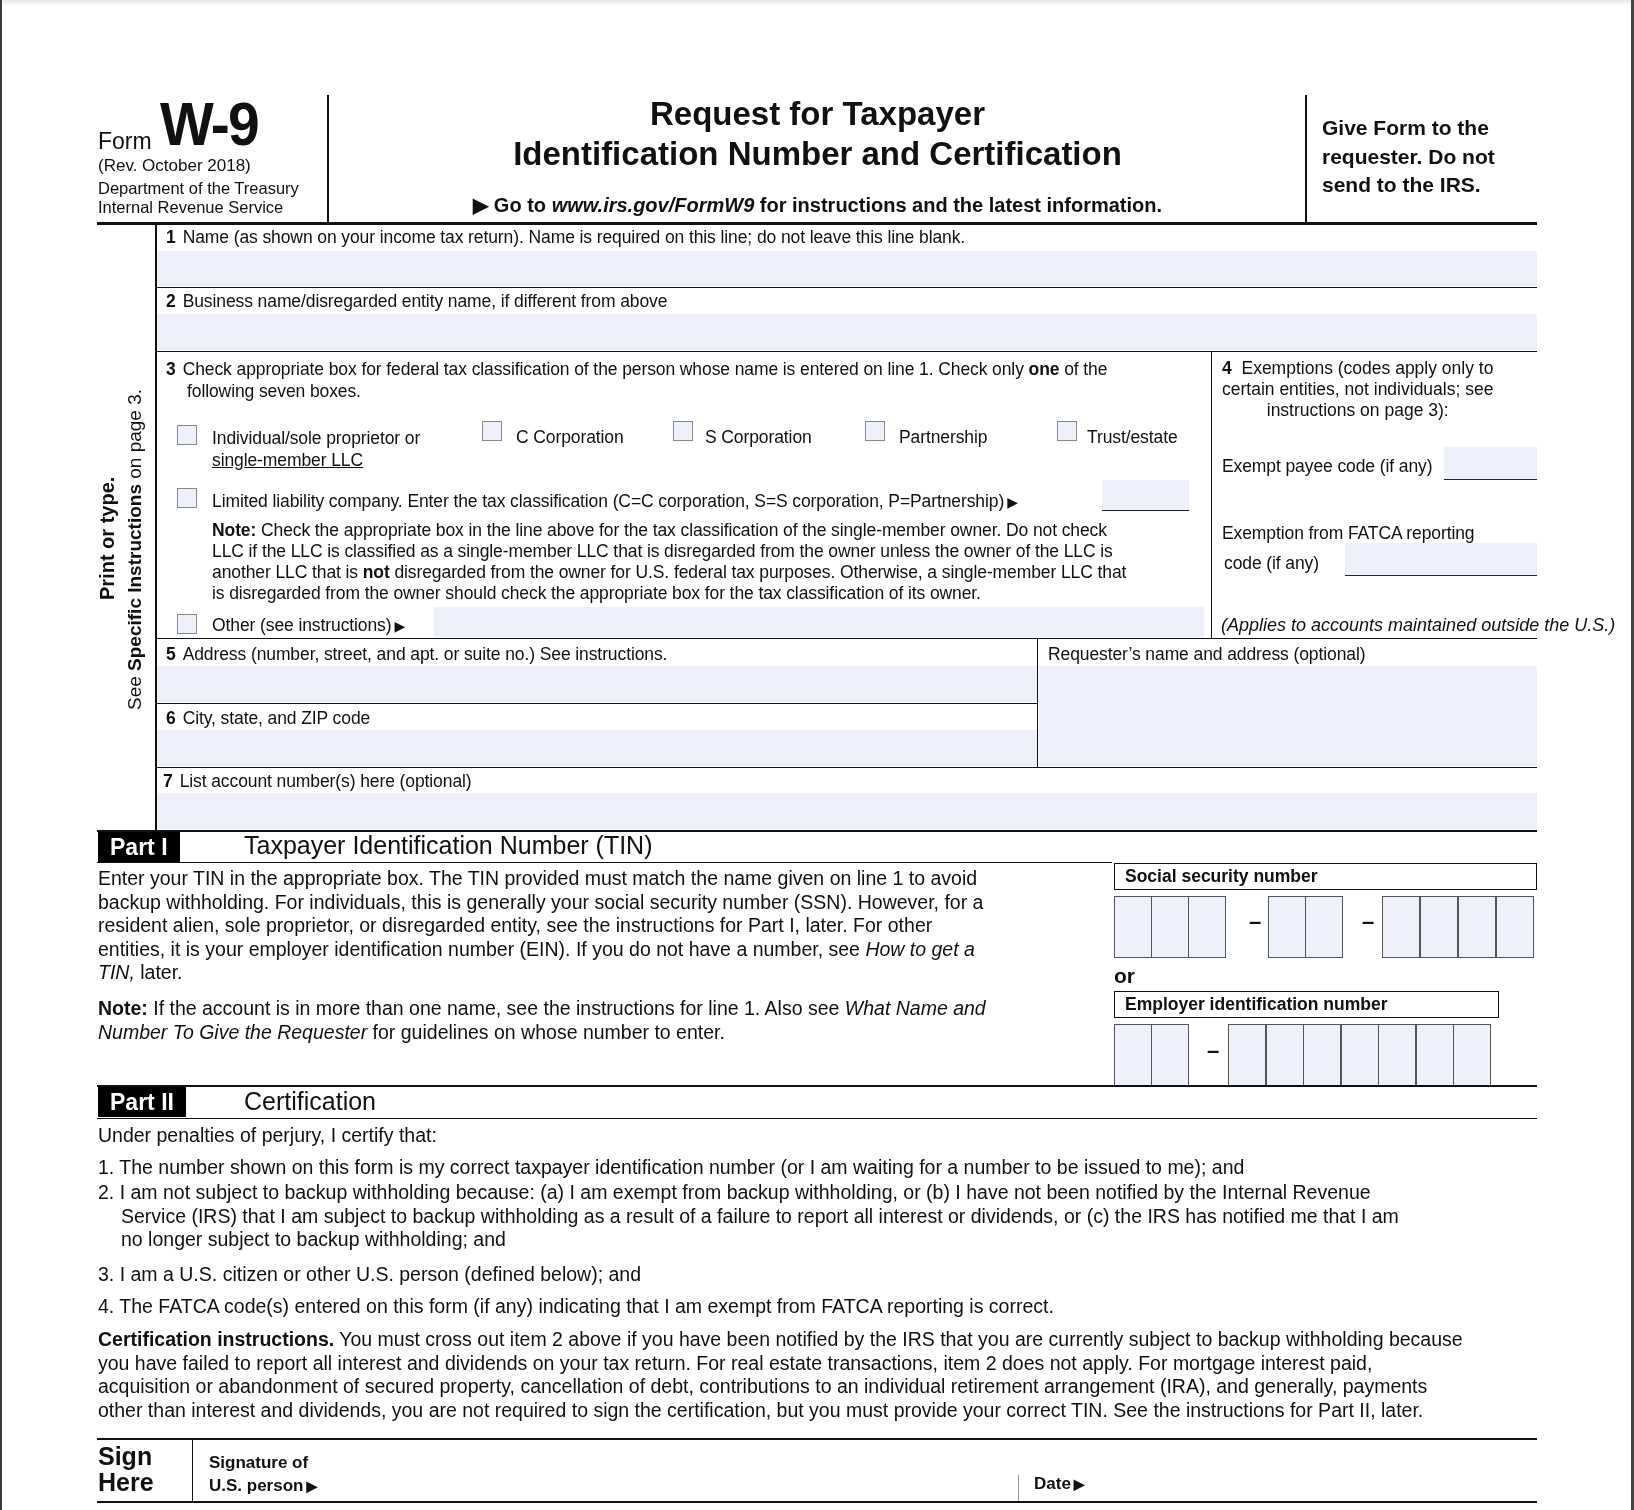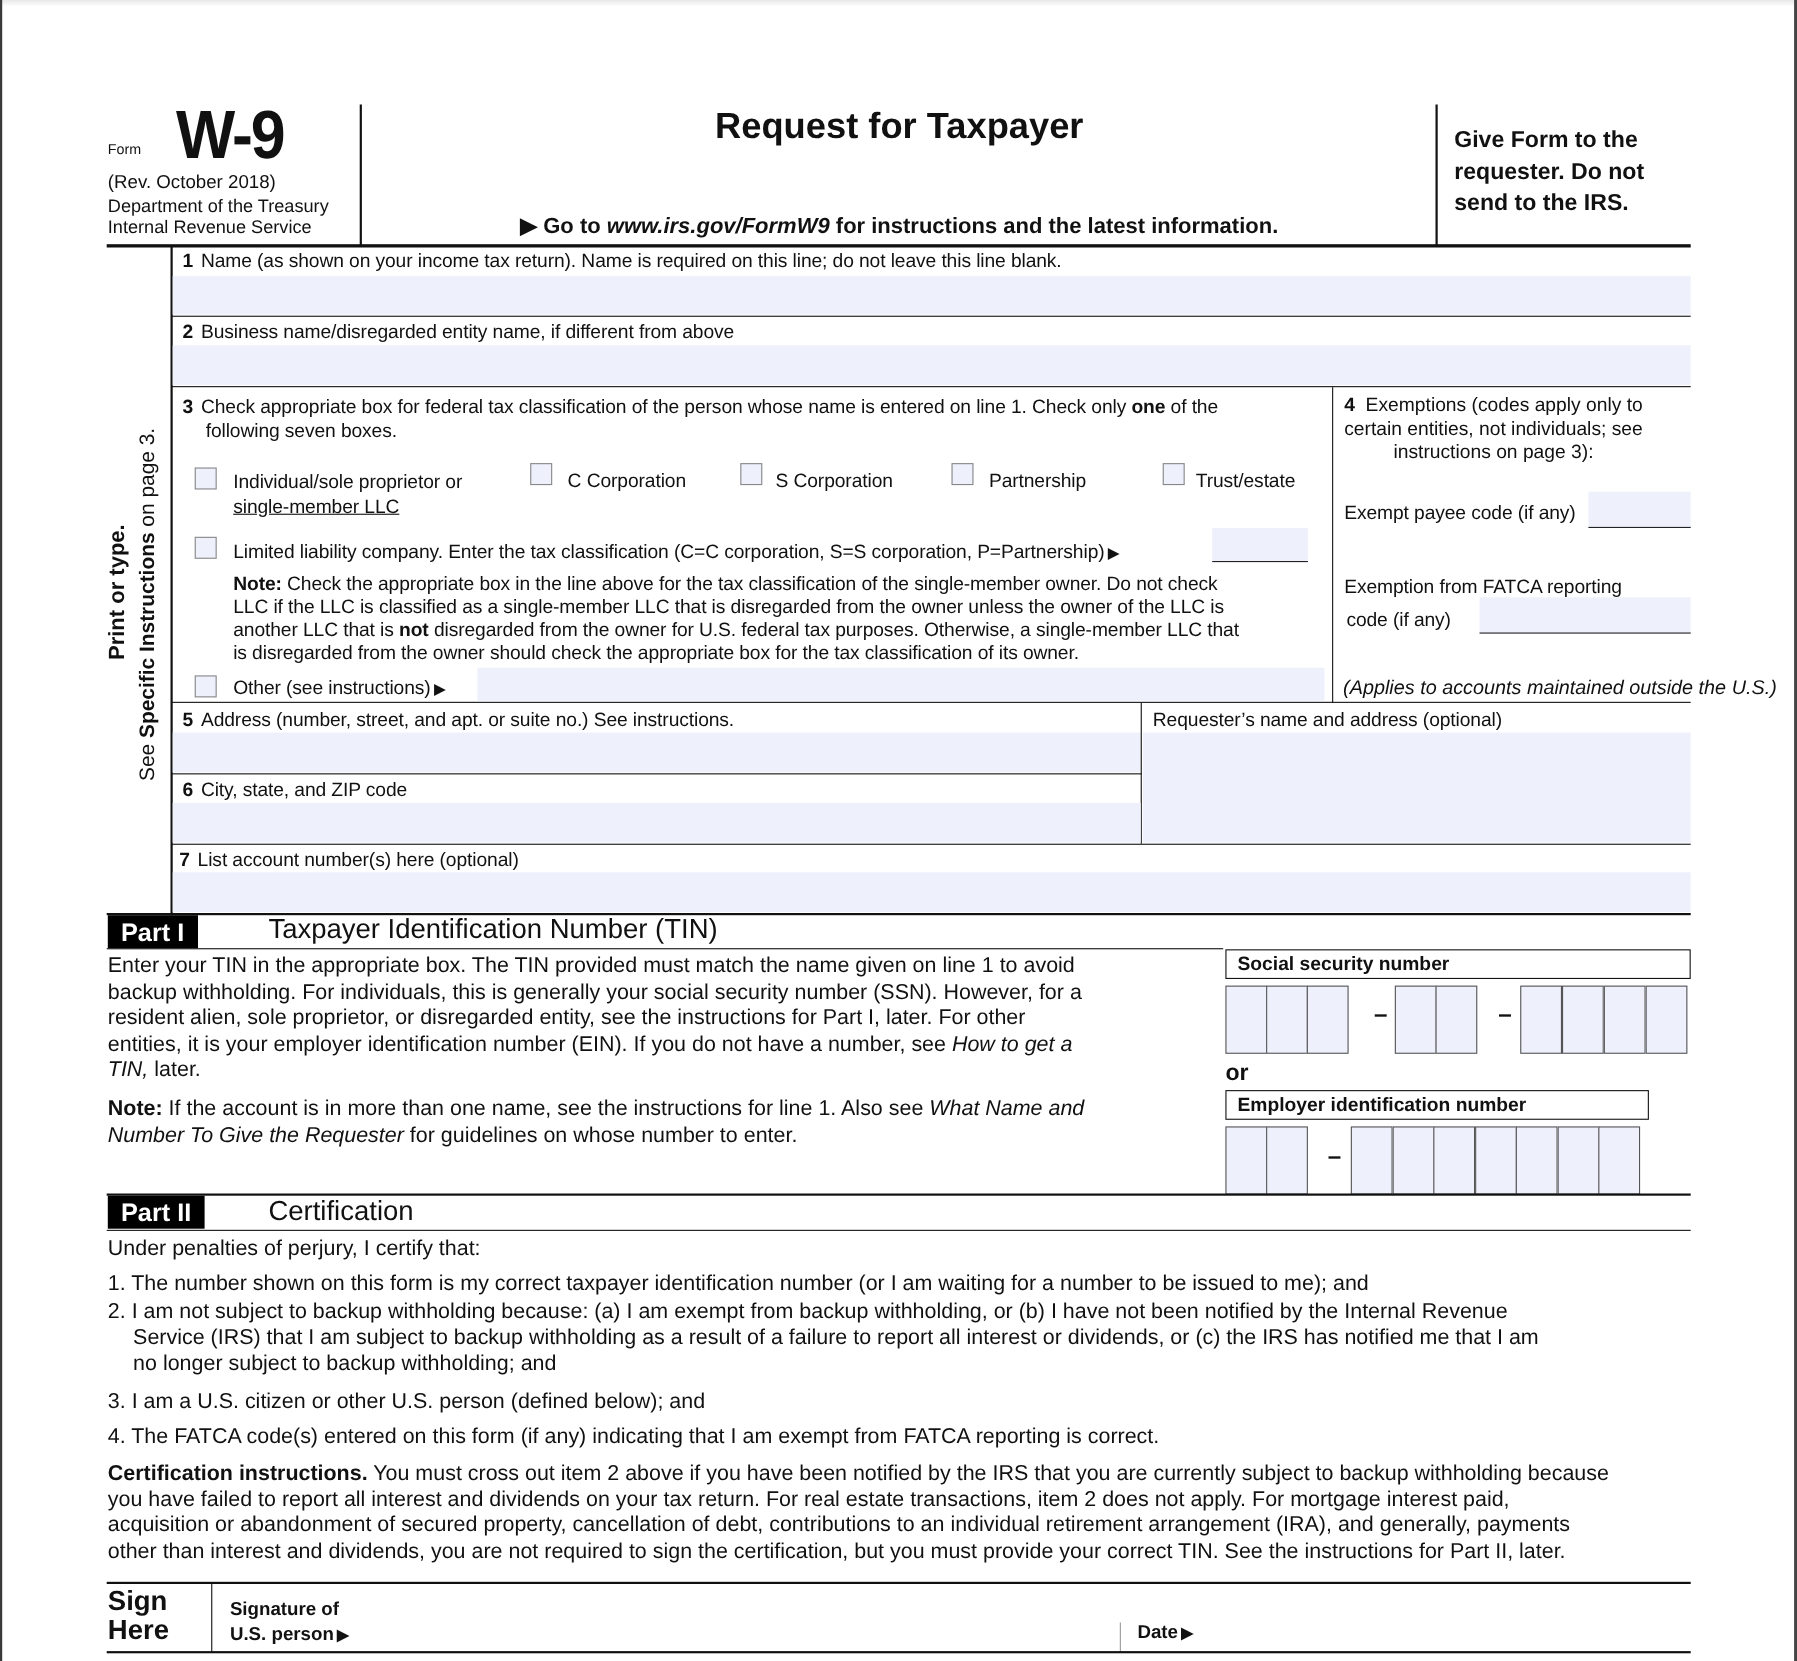--- a/index.html
+++ b/index.html
@@ -27,30 +27,31 @@
   .rot { position: absolute; transform: rotate(-90deg); transform-origin: left top; white-space: nowrap; font-size: 19px; }
 </style>
 </head>
 <body>
 
 <div class="page-top-shade"></div>
 <div class="page-left-edge"></div>
 <div class="page-right-edge"></div>
 
 <div>
-  <span class="abs" style="left:98px;top:128px;font-size:13px;">Form</span>
+  <span class="abs" style="left:98px;top:128px;font-size:23px;">Form</span>
   <span class="abs" style="left:160px;top:88px;font-size:62px;font-weight:bold;letter-spacing:-2px;transform:scaleX(0.92);transform-origin:left;">W-9</span>
   <span class="abs" style="left:98px;top:156px;font-size:17px;">(Rev. October 2018)</span>
   <span class="abs" style="left:98px;top:179px;font-size:16.5px;">Department of the Treasury</span>
   <span class="abs" style="left:98px;top:198px;font-size:16.5px;">Internal Revenue Service</span>
 
   <div class="vline" style="left:327px;top:95px;height:128px;"></div>
 
   <div class="abs" style="left:330px;top:94px;width:975px;text-align:center;font-weight:bold;font-size:33px;line-height:40px;">
     <div>Request for Taxpayer</div>
+    <div>Identification Number and Certification</div>
   </div>
   <div class="abs" style="left:330px;top:193px;width:975px;text-align:center;font-weight:bold;font-size:20px;">
     <span>▶</span>
     <span>Go to</span>
     <i>www.irs.gov/FormW9</i>
     <span>for instructions and the latest information.</span>
   </div>
 
   <div class="vline" style="left:1305px;top:95px;height:128px;"></div>
   <div class="abs" style="left:1322px;top:114px;font-weight:bold;font-size:21px;line-height:28.5px;">

